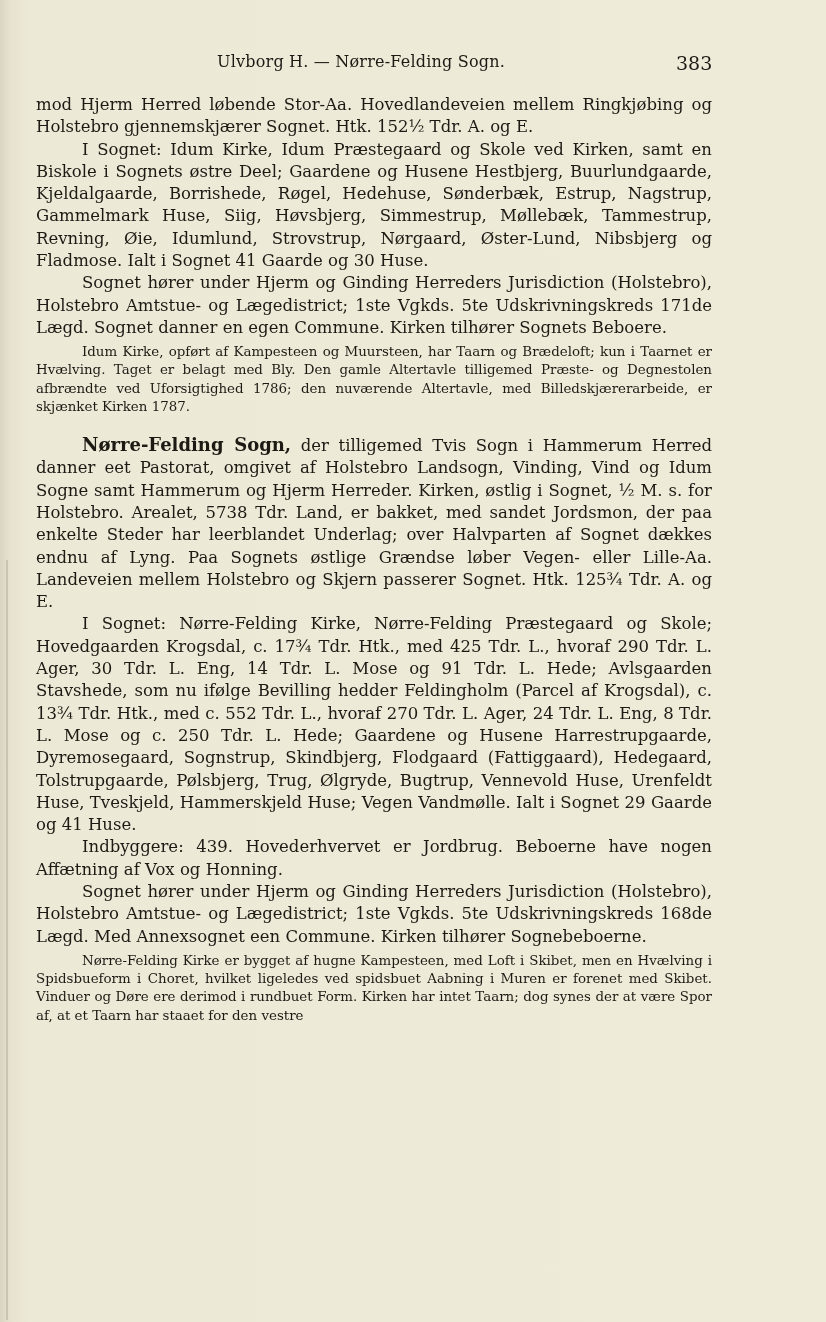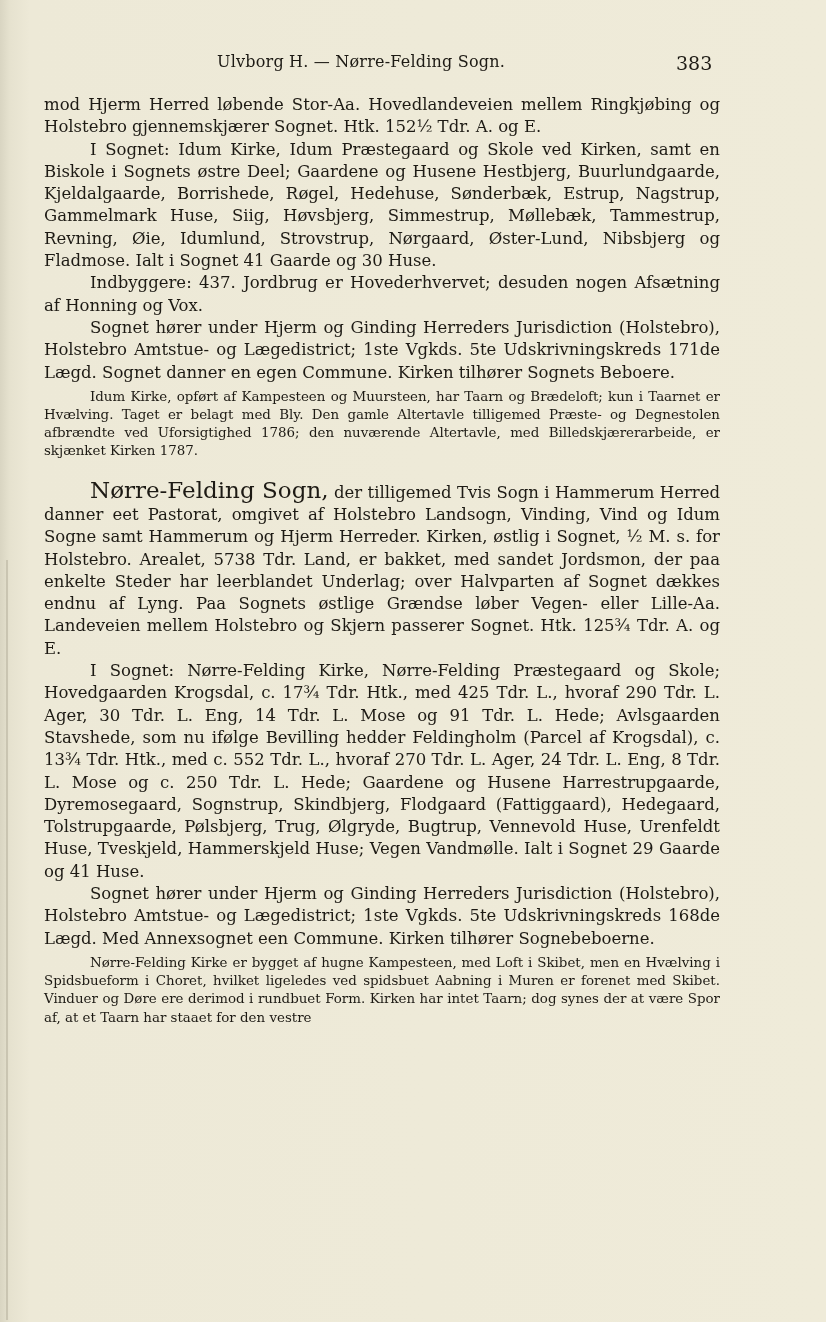--- a/index.html
+++ b/index.html
@@ -22,51 +22,51 @@
     position: absolute; top: 52px; left: 0; width: 826px; height: 24px;
   }
   .running-title {
     position: absolute; left: 0; width: 722px; text-align: center;
     font-size: 16px; letter-spacing: 0.2px;
   }
   .page-number {
     position: absolute; left: 676px; font-size: 19px;
   }
   .body {
-    position: absolute; left: 44px; top: 94px; width: 676px;
+    position: absolute; left: 36px; top: 94px; width: 676px;
     font-size: 16.5px; line-height: 22.3px;
     text-align: justify;
   }
   .para { margin: 0; text-indent: 0; }
   .para.indent { text-indent: 46px; }
   .small {
     font-size: 13.4px; line-height: 18.2px; text-indent: 46px;
     margin: 4px 0 18px 0;
   }
-  .heading-inline { font-weight: normal; font-size: 23px; }
+  .heading-inline { font-weight: bold; font-size: 18px; }
 </style>
 </head>
 <body>
 
 <div class="page">
   <div class="gutter-line"></div>
 
   <div class="running-head">
     <div class="running-title">Ulvborg H. — Nørre-Felding Sogn.</div>
     <div class="page-number">383</div>
   </div>
 
   <div class="body">
     <p class="para">mod Hjerm Herred løbende Stor-Aa. Hovedlandeveien mellem Ringkjøbing og Holstebro gjennemskjærer Sognet. Htk. 152½ Tdr. A. og E.</p>
     <p class="para indent">I Sognet: Idum Kirke, Idum Præstegaard og Skole ved Kirken, samt en Biskole i Sognets østre Deel; Gaardene og Husene Hestbjerg, Buurlundgaarde, Kjeldalgaarde, Borrishede, Røgel, Hedehuse, Sønderbæk, Estrup, Nagstrup, Gammelmark Huse, Siig, Høvsbjerg, Simmestrup, Møllebæk, Tammestrup, Revning, Øie, Idumlund, Strovstrup, Nørgaard, Øster-Lund, Nibsbjerg og Fladmose. Ialt i Sognet 41 Gaarde og 30 Huse.</p>
-    <p class="para indent">Indbyggere: 437. Jordbrug er Hovederhvervet; desuden nogen Afsætning af Honning og Vox.</p>
     <p class="para indent">Sognet hører under Hjerm og Ginding Herreders Jurisdiction (Holstebro), Holstebro Amtstue- og Lægedistrict; 1ste Vgkds. 5te Udskrivningskreds 171de Lægd. Sognet danner en egen Commune. Kirken tilhører Sognets Beboere.</p>
     <p class="small">Idum Kirke, opført af Kampesteen og Muursteen, har Taarn og Brædeloft; kun i Taarnet er Hvælving. Taget er belagt med Bly. Den gamle Altertavle tilligemed Præste- og Degnestolen afbrændte ved Uforsigtighed 1786; den nuværende Altertavle, med Billedskjærerarbeide, er skjænket Kirken 1787.</p>
 
     <p class="para indent">
       <span class="heading-inline">Nørre-Felding Sogn,</span>
       <span>der tilligemed Tvis Sogn i Hammerum Herred danner eet Pastorat, omgivet af Holstebro Landsogn, Vinding, Vind og Idum Sogne samt Hammerum og Hjerm Herreder. Kirken, østlig i Sognet, ½ M. s. for Holstebro. Arealet, 5738 Tdr. Land, er bakket, med sandet Jordsmon, der paa enkelte Steder har leerblandet Underlag; over Halvparten af Sognet dækkes endnu af Lyng. Paa Sognets østlige Grændse løber Vegen- eller Lille-Aa. Landeveien mellem Holstebro og Skjern passerer Sognet. Htk. 125¾ Tdr. A. og E.</span>
     </p>
     <p class="para indent">I Sognet: Nørre-Felding Kirke, Nørre-Felding Præstegaard og Skole; Hovedgaarden Krogsdal, c. 17¾ Tdr. Htk., med 425 Tdr. L., hvoraf 290 Tdr. L. Ager, 30 Tdr. L. Eng, 14 Tdr. L. Mose og 91 Tdr. L. Hede; Avlsgaarden Stavshede, som nu ifølge Bevilling hedder Feldingholm (Parcel af Krogsdal), c. 13¾ Tdr. Htk., med c. 552 Tdr. L., hvoraf 270 Tdr. L. Ager, 24 Tdr. L. Eng, 8 Tdr. L. Mose og c. 250 Tdr. L. Hede; Gaardene og Husene Harrestrupgaarde, Dyremosegaard, Sognstrup, Skindbjerg, Flodgaard (Fattiggaard), Hedegaard, Tolstrupgaarde, Pølsbjerg, Trug, Ølgryde, Bugtrup, Vennevold Huse, Urenfeldt Huse, Tveskjeld, Hammerskjeld Huse; Vegen Vandmølle. Ialt i Sognet 29 Gaarde og 41 Huse.</p>
+    <p class="para indent">Indbyggere: 439. Hovederhvervet er Jordbrug. Beboerne have nogen Affætning af Vox og Honning.</p>
     <p class="para indent">Sognet hører under Hjerm og Ginding Herreders Jurisdiction (Holstebro), Holstebro Amtstue- og Lægedistrict; 1ste Vgkds. 5te Udskrivningskreds 168de Lægd. Med Annexsognet een Commune. Kirken tilhører Sognebeboerne.</p>
     <p class="small">Nørre-Felding Kirke er bygget af hugne Kampesteen, med Loft i Skibet, men en Hvælving i Spidsbueform i Choret, hvilket ligeledes ved spidsbuet Aabning i Muren er forenet med Skibet. Vinduer og Døre ere derimod i rundbuet Form. Kirken har intet Taarn; dog synes der at være Spor af, at et Taarn har staaet for den vestre</p>
   </div>
 </div>
 
 </body></html>

